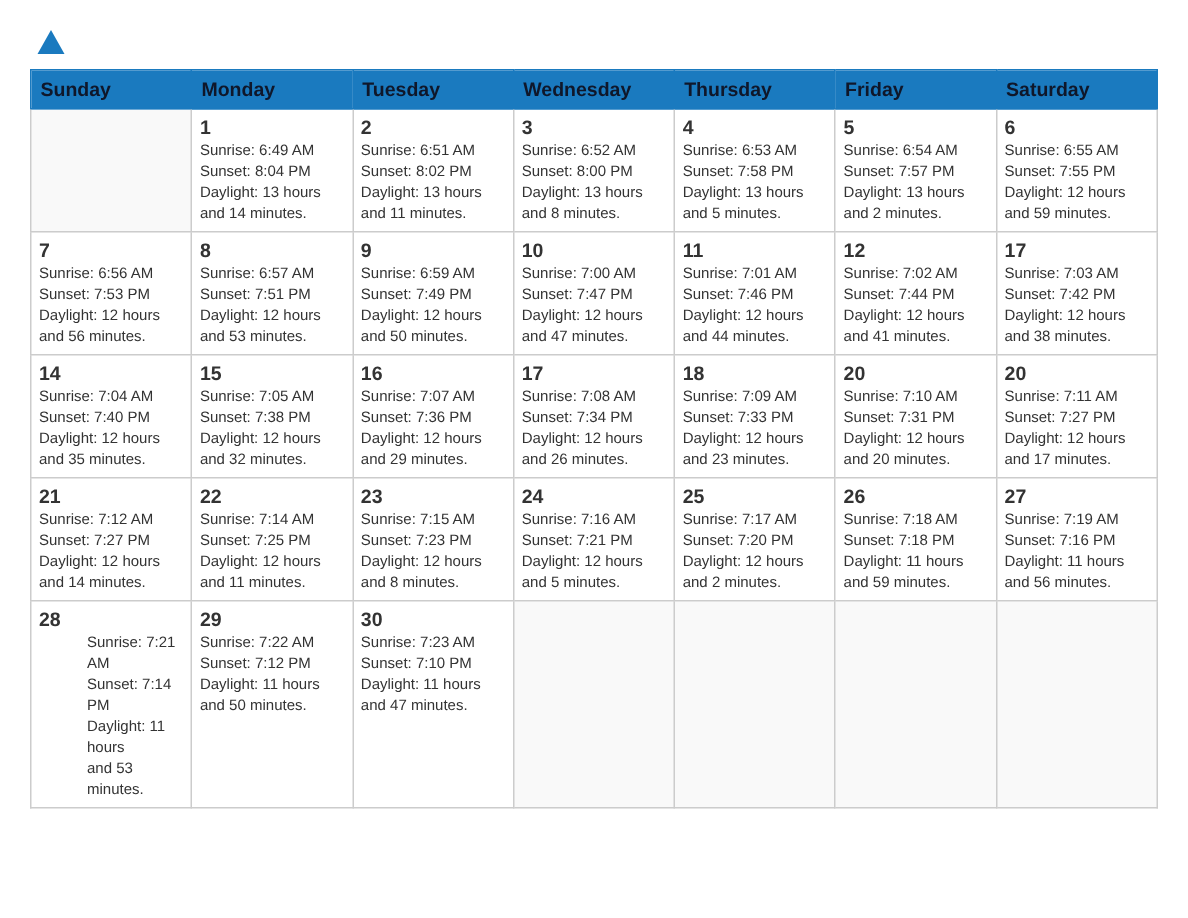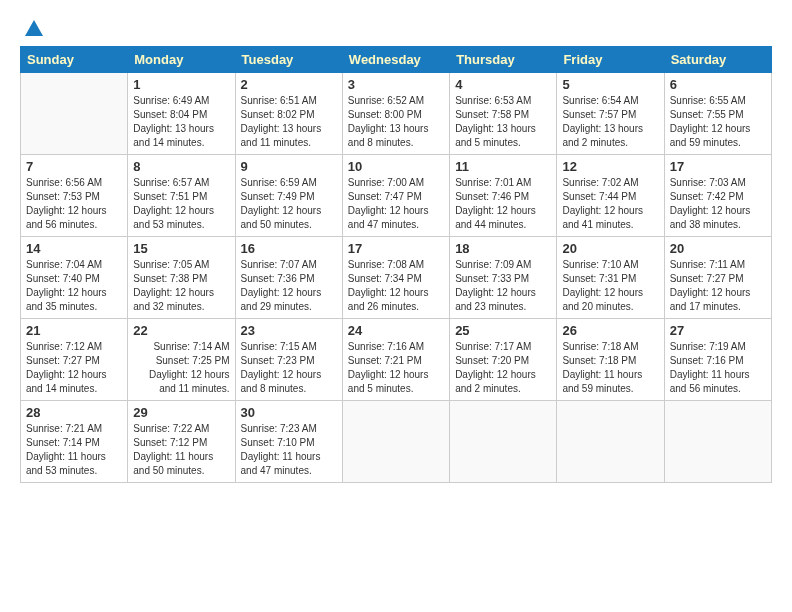--- a/index.html
+++ b/index.html
@@ -40,21 +40,21 @@
       color: #555;
       margin-top: 2px;
     }
     .calendar {
       width: 100%;
       border-collapse: collapse;
       table-layout: fixed;
     }
     .calendar th {
       background: #1a7abf;
-      color: #fef9c3;
+      color: #0f172a;
       text-align: left;
       padding: 5px 6px;
       font-size: 13px;
       font-weight: bold;
       border: 1px solid #1a7abf;
     }
     .calendar td {
       border: 1px solid #ccc;
       vertical-align: top;
       padding: 4px 5px;
@@ -261,21 +261,21 @@
         <tr>
           <td>
             <span class="day-number">21</span>
             <div class="day-info" style="white-space: pre-line;">Sunrise: 7:12 AM
 Sunset: 7:27 PM
 Daylight: 12 hours
 and 14 minutes.</div>
           </td>
           <td>
             <span class="day-number">22</span>
-            <div class="day-info" style="white-space: pre-line; text-align: right;">Sunrise: 7:14 AM
+            <div class="day-info" style="white-space: pre-line;">Sunrise: 7:14 AM
 Sunset: 7:25 PM
 Daylight: 12 hours
 and 11 minutes.</div>
           </td>
           <td>
             <span class="day-number">23</span>
             <div class="day-info" style="white-space: pre-line;">Sunrise: 7:15 AM
 Sunset: 7:23 PM
 Daylight: 12 hours
 and 8 minutes.</div>
@@ -305,21 +305,21 @@
             <span class="day-number">27</span>
             <div class="day-info" style="white-space: pre-line;">Sunrise: 7:19 AM
 Sunset: 7:16 PM
 Daylight: 11 hours
 and 56 minutes.</div>
           </td>
         </tr>
         <tr>
           <td>
             <span class="day-number">28</span>
-            <div class="day-info" style="white-space: pre-line;">Sunrise: 7:21 AM
+            <div class="day-info" style="white-space: pre-line; margin-left: 32px;">Sunrise: 7:21 AM
 Sunset: 7:14 PM
 Daylight: 11 hours
 and 53 minutes.</div>
           </td>
           <td>
             <span class="day-number">29</span>
             <div class="day-info" style="white-space: pre-line;">Sunrise: 7:22 AM
 Sunset: 7:12 PM
 Daylight: 11 hours
 and 50 minutes.</div>

